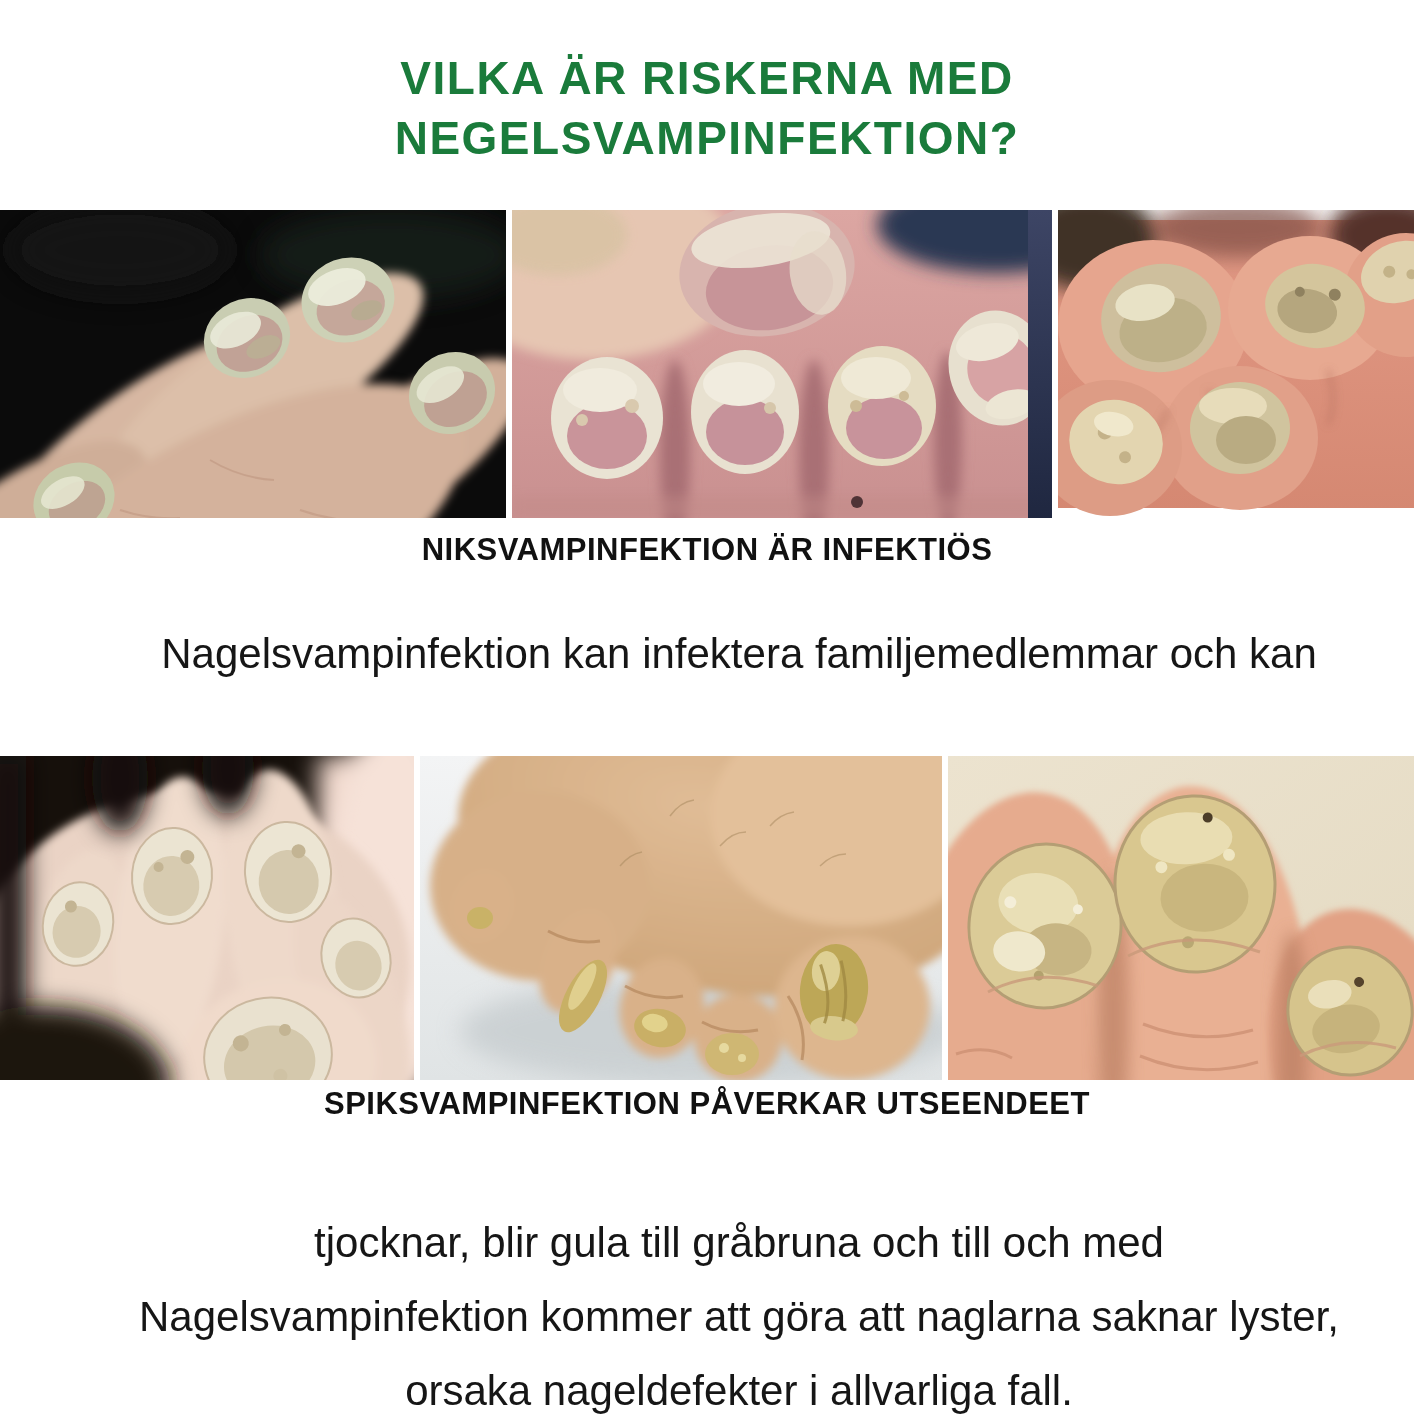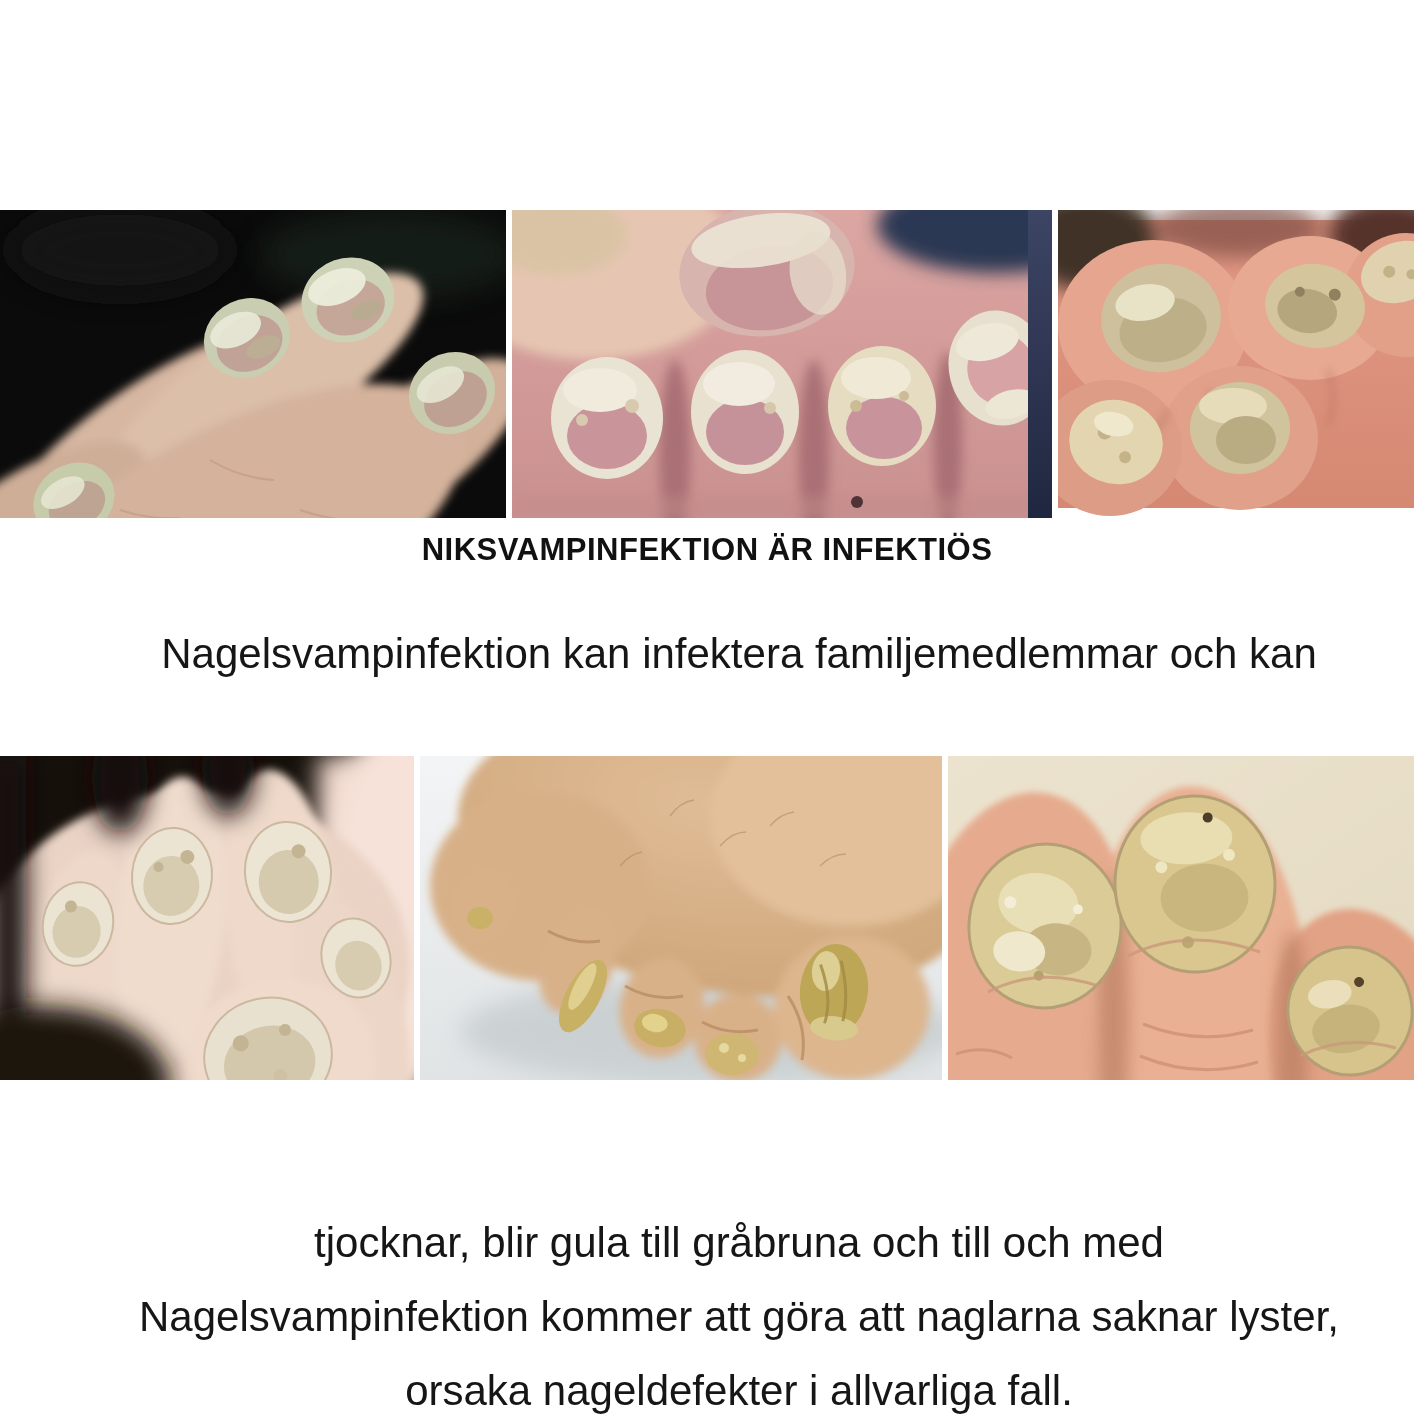--- a/index.html
+++ b/index.html
@@ -30,21 +30,22 @@
   }
   .body1{top:622px;line-height:64px;}
   .body2{top:1206px;line-height:74px;}
 </style>
 </head>
 <body>
 
 <div class="page">
 
   <h1 class="title" style="margin:0;">
-    <br>
+    <span>VILKA ÄR RISKERNA MED</span><br>
+    <span>NEGELSVAMPINFEKTION?</span>
   </h1>
 
   <div class="photo-row row1">
 
     <figure style="flex:0 0 506px;" role="img" aria-label="Fingernaglar med svampinfektion mot mörk bakgrund">
       <svg viewBox="0 0 506 308" preserveAspectRatio="none">
         <defs>
           <filter id="ab1" x="-50%" y="-50%" width="200%" height="200%">
               <feGaussianBlur stdDeviation="5"></feGaussianBlur>
             </filter>
@@ -408,20 +409,21 @@
         </g>
         <g stroke="#c99a7a" stroke-width="3" fill="none" opacity=".8">
           <path d="M40 236 q50 -26 110 -6"></path>
             <path d="M180 200 q60 -30 132 -4"></path>
             <path d="M352 300 q44 -22 96 -8"></path>
         </g>
       </svg>
     </figure>
   </div>
 
+  <div class="caption caption2">SPIKSVAMPINFEKTION PÅVERKAR UTSEENDEET</div>
 
   <div class="body-text body2">
     <div>tjocknar, blir gula till gråbruna och till och med</div>
     <div>Nagelsvampinfektion kommer att göra att naglarna saknar lyster,</div>
     <div>orsaka nageldefekter i allvarliga fall.</div>
   </div>
 
 </div>
 
 </body></html>

